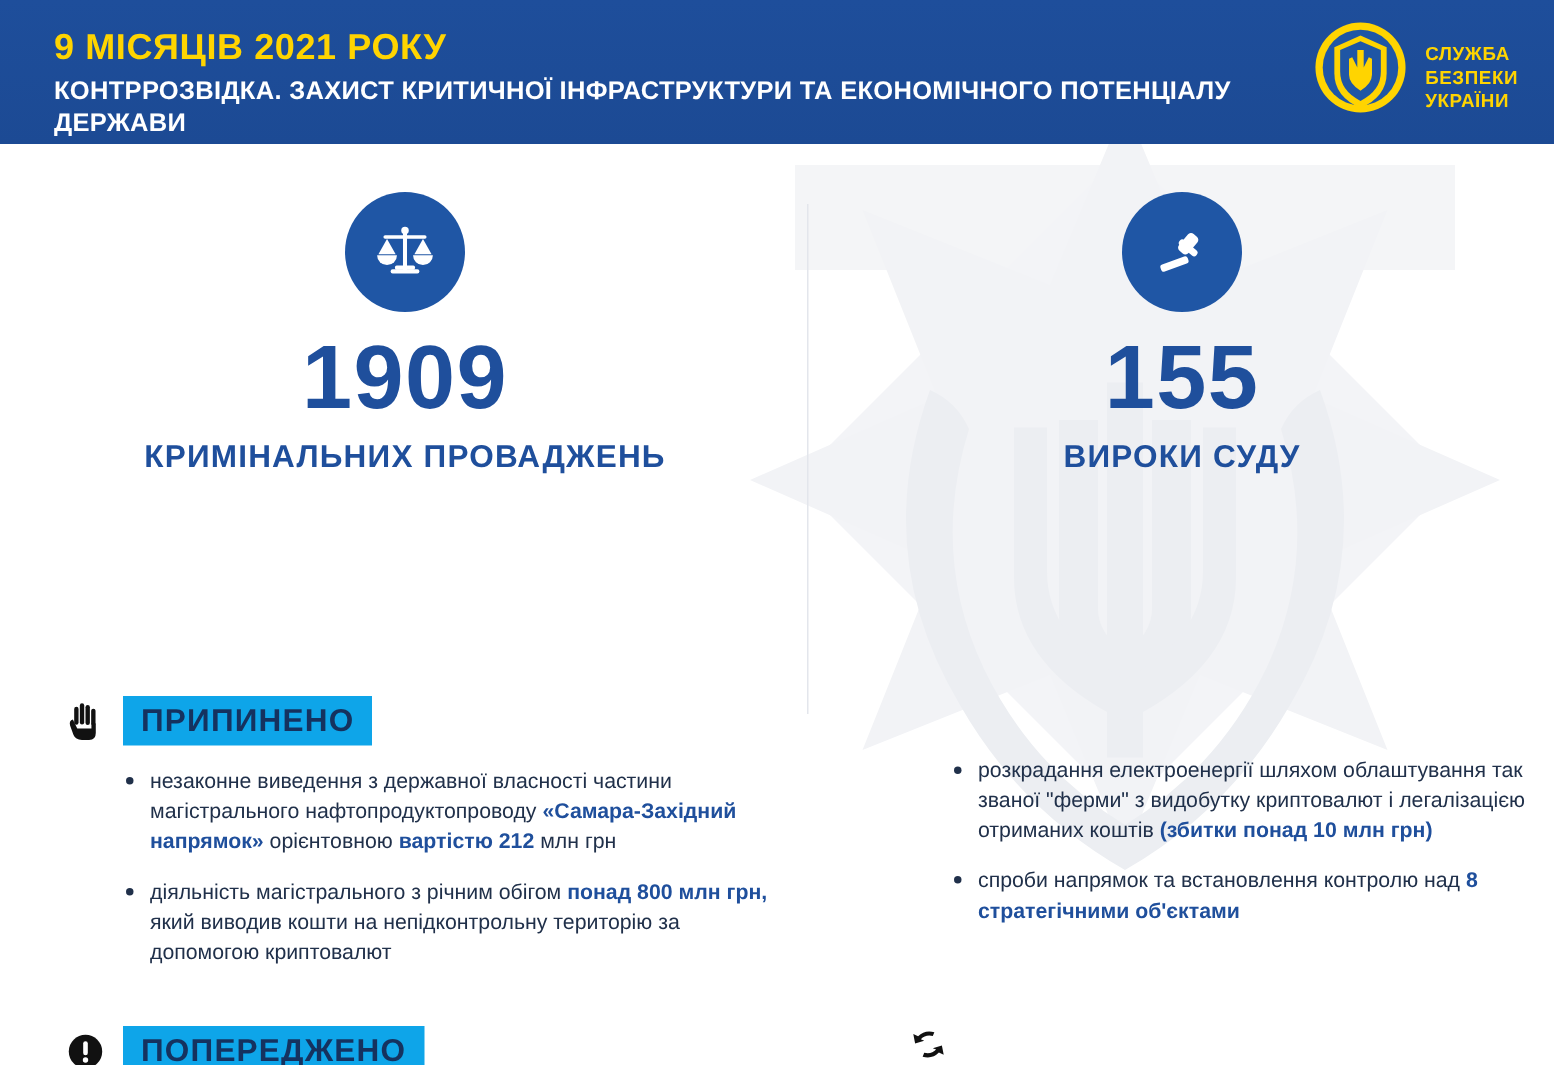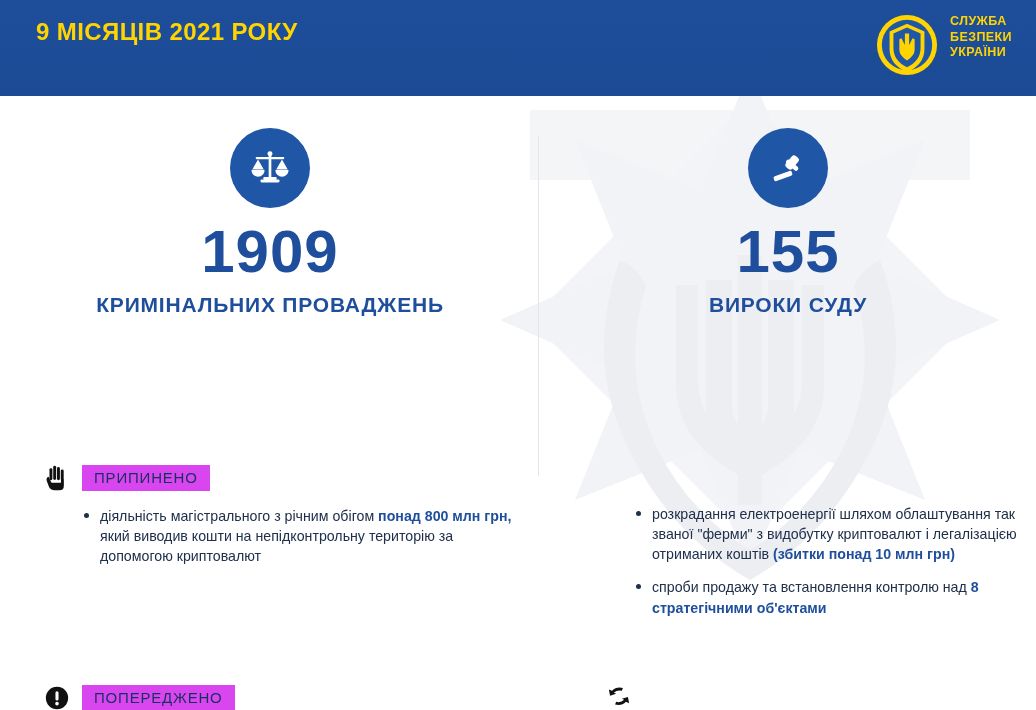--- a/index.html
+++ b/index.html
@@ -41,21 +41,21 @@
   .header-sub {
     color: #ffffff;
     font-size: 17px;
     font-weight: bold;
     letter-spacing: 0.2px;
     line-height: 1.25;
     text-transform: uppercase;
   }
   .logo-wrap {
     display: flex;
-    align-items: flex-start;
+    align-items: flex-end;
     gap: 12px;
     padding-top: 2px;
   }
   .logo-mark {
     width: 62px; height: 62px;
     position: relative;
     flex: none;
   }
   .logo-text {
     color: #ffd400;
@@ -135,24 +135,24 @@
     align-items: center;
     gap: 12px;
     margin-bottom: 14px;
   }
   .section-icon {
     width: 26px; height: 28px;
     display: flex; align-items: center; justify-content: center;
     flex: none;
   }
   .section-badge {
-    background: #d946ef;
+    background: #0ea5e9;
     color: #15325f;
-    font-size: 15px;
-    font-weight: normal;
+    font-size: 21px;
+    font-weight: bold;
     letter-spacing: 0.8px;
     text-transform: uppercase;
     padding: 5px 12px 5px 12px;
     line-height: 1.1;
   }
 
   
   ul.bullets { list-style: none; }
   ul.bullets li {
     position: relative;
@@ -198,20 +198,21 @@
       <path d="M150 190 q-40 110 20 210 q40 70 110 110 q70 -40 110 -110 q60 -100 20 -210 q-18 8 -26 26 q26 84 -10 160 q-32 66 -94 104 q-62 -38 -94 -104 q-36 -76 -10 -160 q-8 -18 -26 -26 z"></path>
       <path d="M236 210 l0 130 q0 34 44 62 q44 -28 44 -62 l0 -130 l-26 0 l0 126 q0 16 -18 30 q-18 -14 -18 -30 l0 -126 z"></path>
       <path d="M268 185 l24 0 l0 250 l-24 0 z"></path>
       <path d="M206 215 l22 0 l0 96 q0 44 52 72 q52 -28 52 -72 l0 -96 l22 0 l0 100 q0 60 -74 96 q-74 -36 -74 -96 z"></path>
     </g>
   </svg>
 
   <div class="header">
     <div class="header-left">
       <div class="header-title">9 МІСЯЦІВ 2021 РОКУ</div>
+      <div class="header-sub">КОНТРРОЗВІДКА. ЗАХИСТ КРИТИЧНОЇ ІНФРАСТРУКТУРИ ТА ЕКОНОМІЧНОГО ПОТЕНЦІАЛУ ДЕРЖАВИ</div>
     </div>
     <div class="logo-wrap">
       <div class="logo-mark">
         <svg viewBox="0 0 64 64" width="62" height="62" aria-hidden="true">
           <circle cx="32" cy="32" r="31" fill="#ffd400"></circle>
           <circle cx="32" cy="32" r="26" fill="#1f56a5"></circle>
           <path d="M32 10 l18 8 v18 q0 16 -18 24 q-18 -8 -18 -24 V18 z" fill="#ffd400"></path>
           <path d="M32 14 l14 6 v15 q0 13 -14 20 q-14 -7 -14 -20 V20 z" fill="#1f56a5"></path>
           <path d="M32 20 l2.2 0 l0 12 l3.5 -7 l2.2 1 l0 11 q0 6 -7.9 11 q-7.9 -5 -7.9 -11 l0 -11 l2.2 -1 l3.5 7 l0 -12 z" fill="#ffd400"></path>
         </svg>
@@ -276,20 +277,23 @@
               <rect x="14" y="2.2" width="3.4" height="15.5" rx="1.7"></rect>
               <rect x="18.4" y="5" width="3.4" height="13" rx="1.7"></rect>
               <path d="M4.2 13.5 q-3.2 1 -2.2 4.6 l2.6 7.2 q1.6 4 6.6 4 h5.6 q5.2 0 5.2 -5.4 v-7.4 h-3.4 v4 h-11 z"></path>
             </g>
           </svg>
         </div>
         <div class="section-badge">ПРИПИНЕНО</div>
       </div>
       <ul class="bullets left-list">
         <li>
+          <span>незаконне виведення з державної власності частини магістрального нафтопродуктопроводу </span><b class="hl">«Самара-Західний напрямок»</b><span> орієнтовною </span><b class="hl">вартістю 212</b><span> млн грн</span>
+        </li>
+        <li>
           <span>діяльність магістрального з річним обігом </span><b class="hl">понад 800 млн грн,</b><span> який виводив кошти на непідконтрольну територію за допомогою криптовалют</span>
         </li>
       </ul>
     </div>
 
     <div class="block-left-2">
       <div class="section-head">
         <div class="section-icon">
           <svg viewBox="0 0 28 28" width="24" height="24" aria-hidden="true">
             <circle cx="14" cy="14" r="13" fill="#111111"></circle>
@@ -301,21 +305,21 @@
       </div>
 
     </div>
 
     <div class="block-right-1">
       <ul class="bullets">
         <li>
           <span>розкрадання електроенергії шляхом облаштування так званої "ферми" з видобутку криптовалют і легалізацією отриманих коштів </span><b class="hl">(збитки понад 10 млн грн)</b>
         </li>
         <li>
-          <span>спроби продажу та встановлення контролю над </span><b class="hl">8 стратегічними об'єктами</b>
+          <span>спроби напрямок та встановлення контролю над </span><b class="hl">8 стратегічними об'єктами</b>
         </li>
       </ul>
     </div>
 
     <div class="block-right-2">
       <div class="section-head">
         <div class="section-icon">
           <svg viewBox="0 0 30 26" width="26" height="23" aria-hidden="true">
             <g fill="#111111">
               <path d="M7 6.5 q5 -5.2 12.5 -3.2 l-1.2 3 q-5.6 -1.3 -9.2 2.5 l2.6 1.1 l-7 2.1 l-1.4 -7.2 z"></path>

